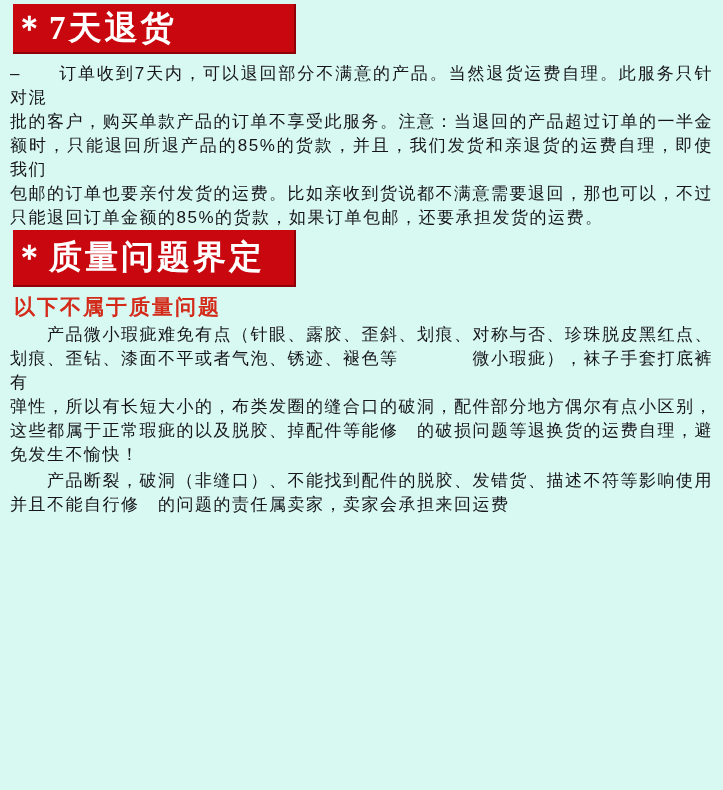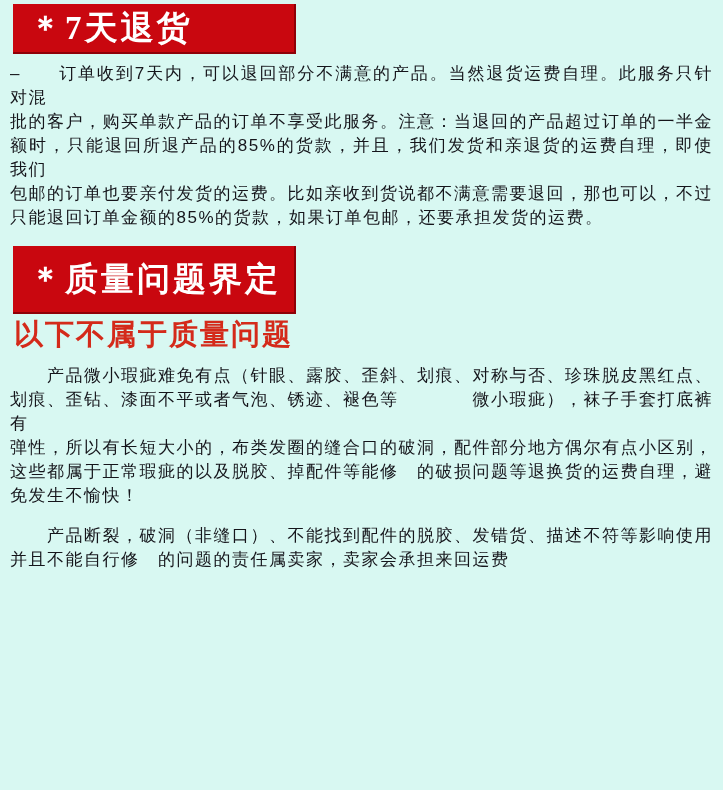--- a/index.html
+++ b/index.html
@@ -19,55 +19,54 @@
   .banner {
     width: 283px;
     height: 50px;
     margin-left: 13px;
     background: #c9070f;
     border-right: 2px solid #8f0008;
     border-bottom: 2px solid #8f0008;
     box-sizing: border-box;
     display: flex;
     align-items: center;
-    padding-left: 16px;
   }
   .banner-title {
     color: #ffffff;
     font-size: 33px;
     font-weight: bold;
     letter-spacing: 3px;
     line-height: 1;
     white-space: nowrap;
     font-family: "Liberation Serif", "DejaVu Serif", serif;
   }
   .banner-1 { margin-top: 4px; }
   .banner-2 { margin-top: 24px; }
-  .banner-3 { margin-top: 16px; height: 68px; }
+  .banner-3 { height: 57px; }
   .para {
     margin: 8px 10px 0 10px;
     color: #15151b;
     font-size: 17px;
     line-height: 24px;
     letter-spacing: 1.5px;
     white-space: pre-line;
     text-align: justify;
     font-family: Liberation Sans, sans-serif;
   }
   .subheading {
     margin: 6px 0 0 14px;
     color: #d42a1a;
-    font-size: 29px;
+    font-size: 21px;
     line-height: 28px;
     font-weight: 600;
     letter-spacing: 2px;
     font-family: "Liberation Sans", "DejaVu Sans", sans-serif;
     white-space: nowrap;
   }
-  .sub-para { margin-top: 16px; }
+  .sub-para { margin-top: 2px; }
 </style>
 </head>
 <body>
 
 <div class="page">
 
   <div class="banner banner-1">
     <span class="banner-title">＊7天退货</span>
   </div>
   <div class="para">–　　订单收到7天内，可以退回部分不满意的产品。当然退货运费自理。此服务只针对混

